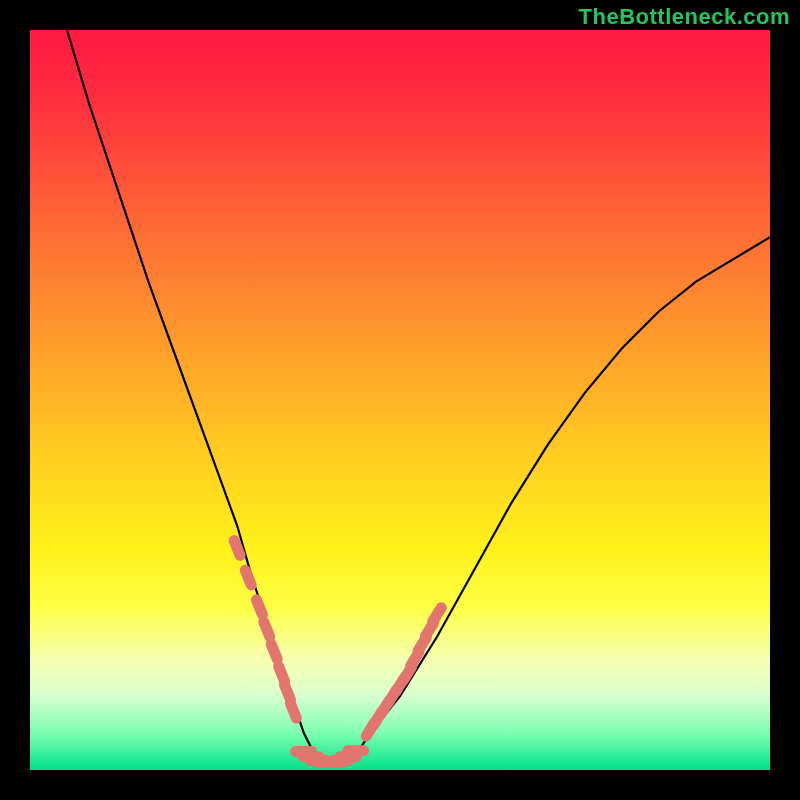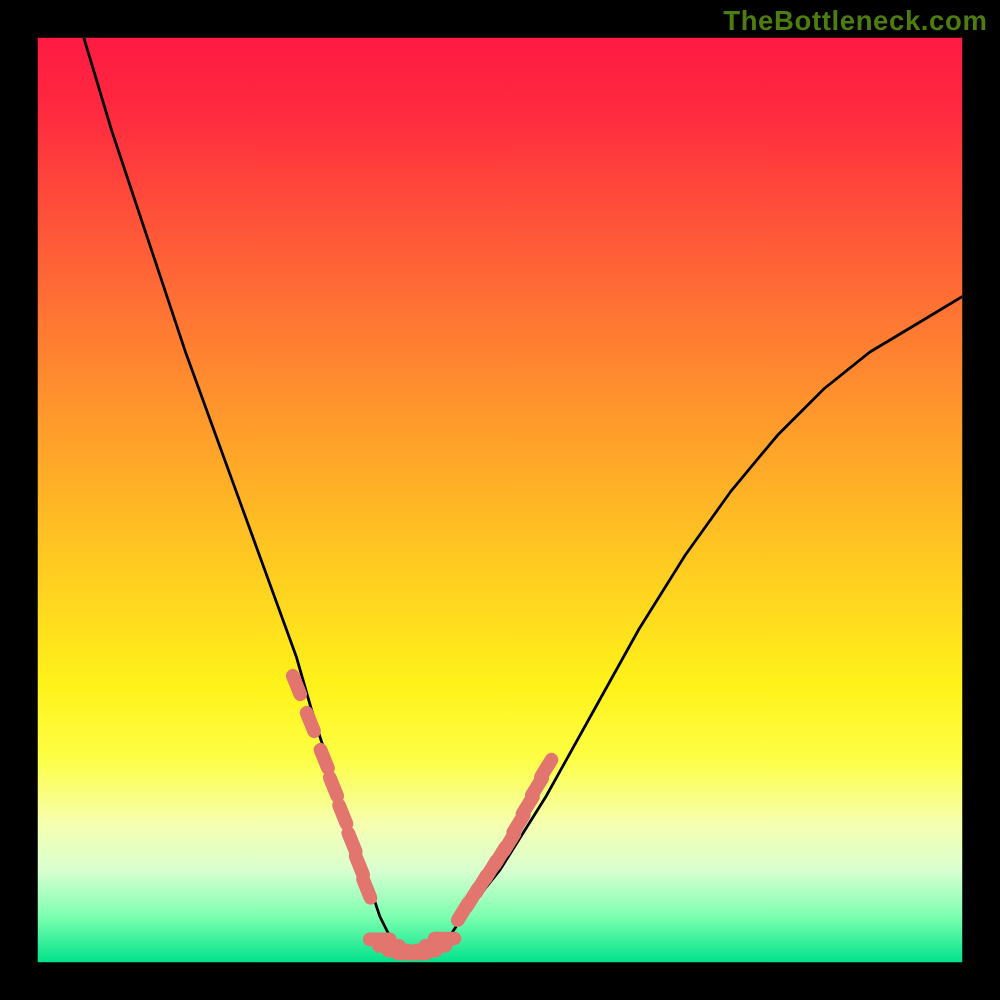--- a/index.html
+++ b/index.html
@@ -14,21 +14,21 @@
   .frame {
     position: relative;
     width: 800px;
     height: 800px;
     background: #000;
   }
   .attribution {
     position: absolute;
     top: 4px;
     right: 10px;
-    color: #4d7c0f;
+    color: #22c55e;
     font-size: 22px;
     font-weight: bold;
     letter-spacing: 0.5px;
     z-index: 10;
   }
   .plot {
     position: absolute;
     left: 30px;
     top: 30px;
     width: 740px;

